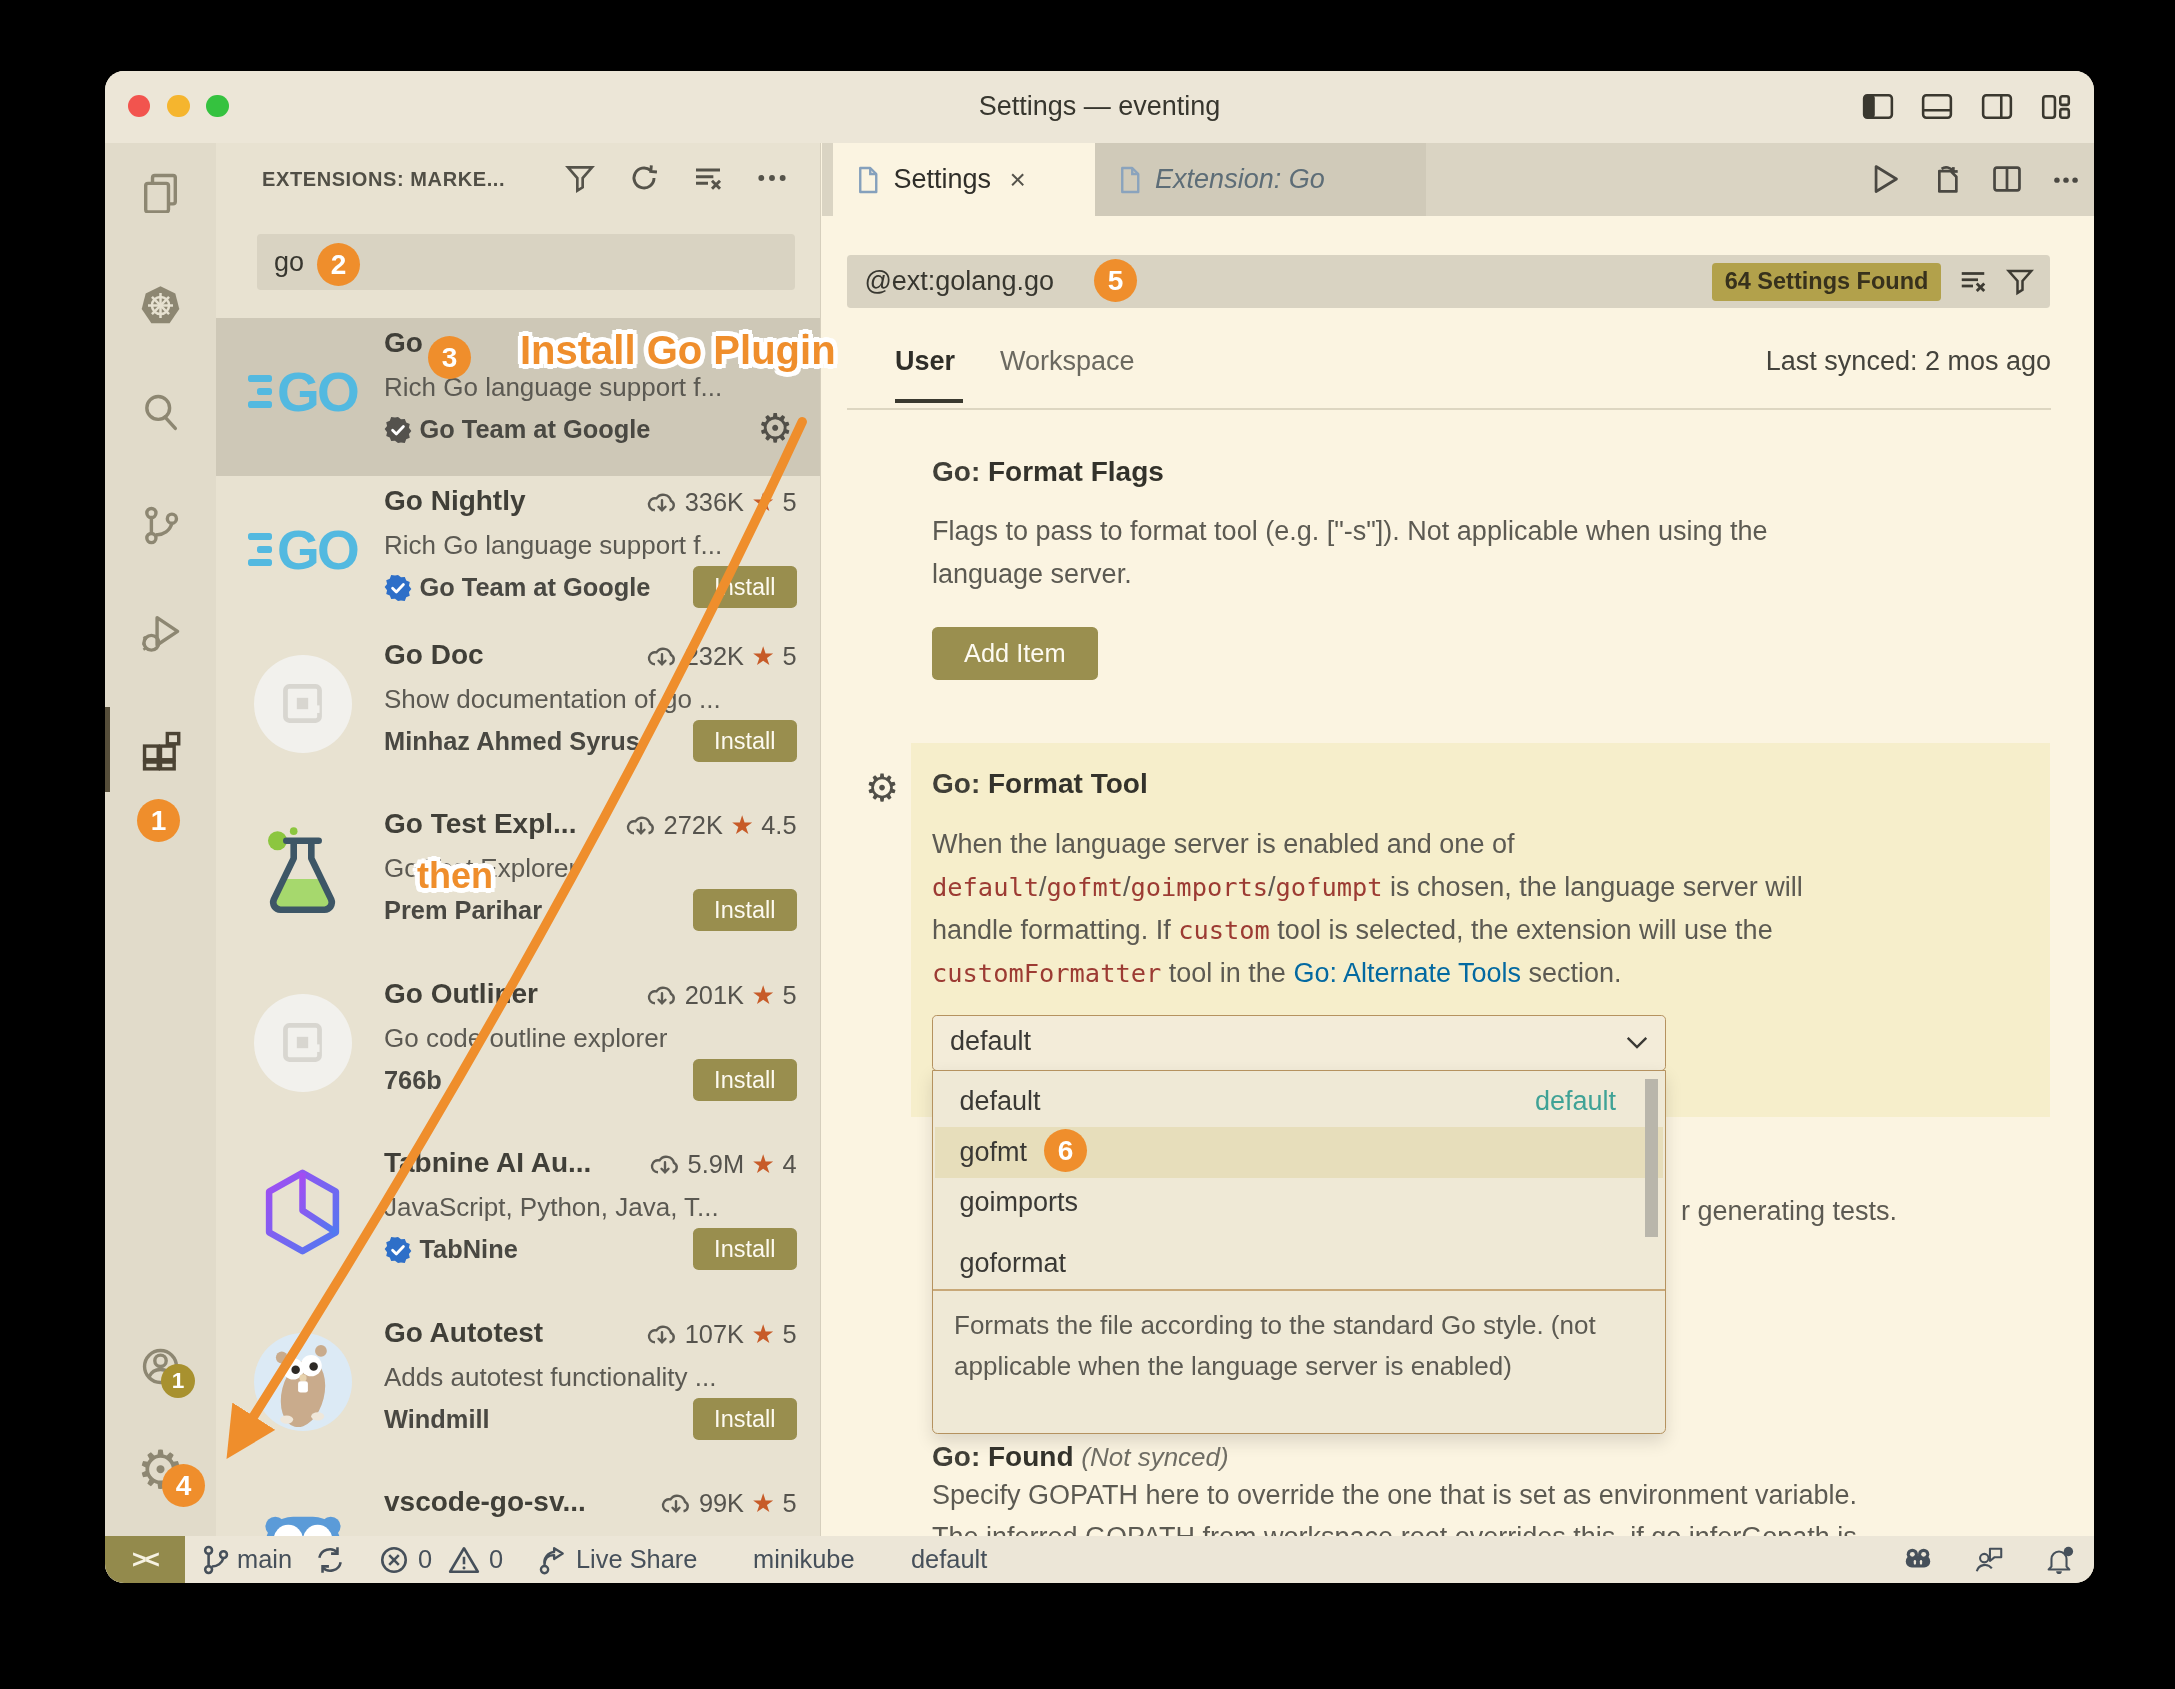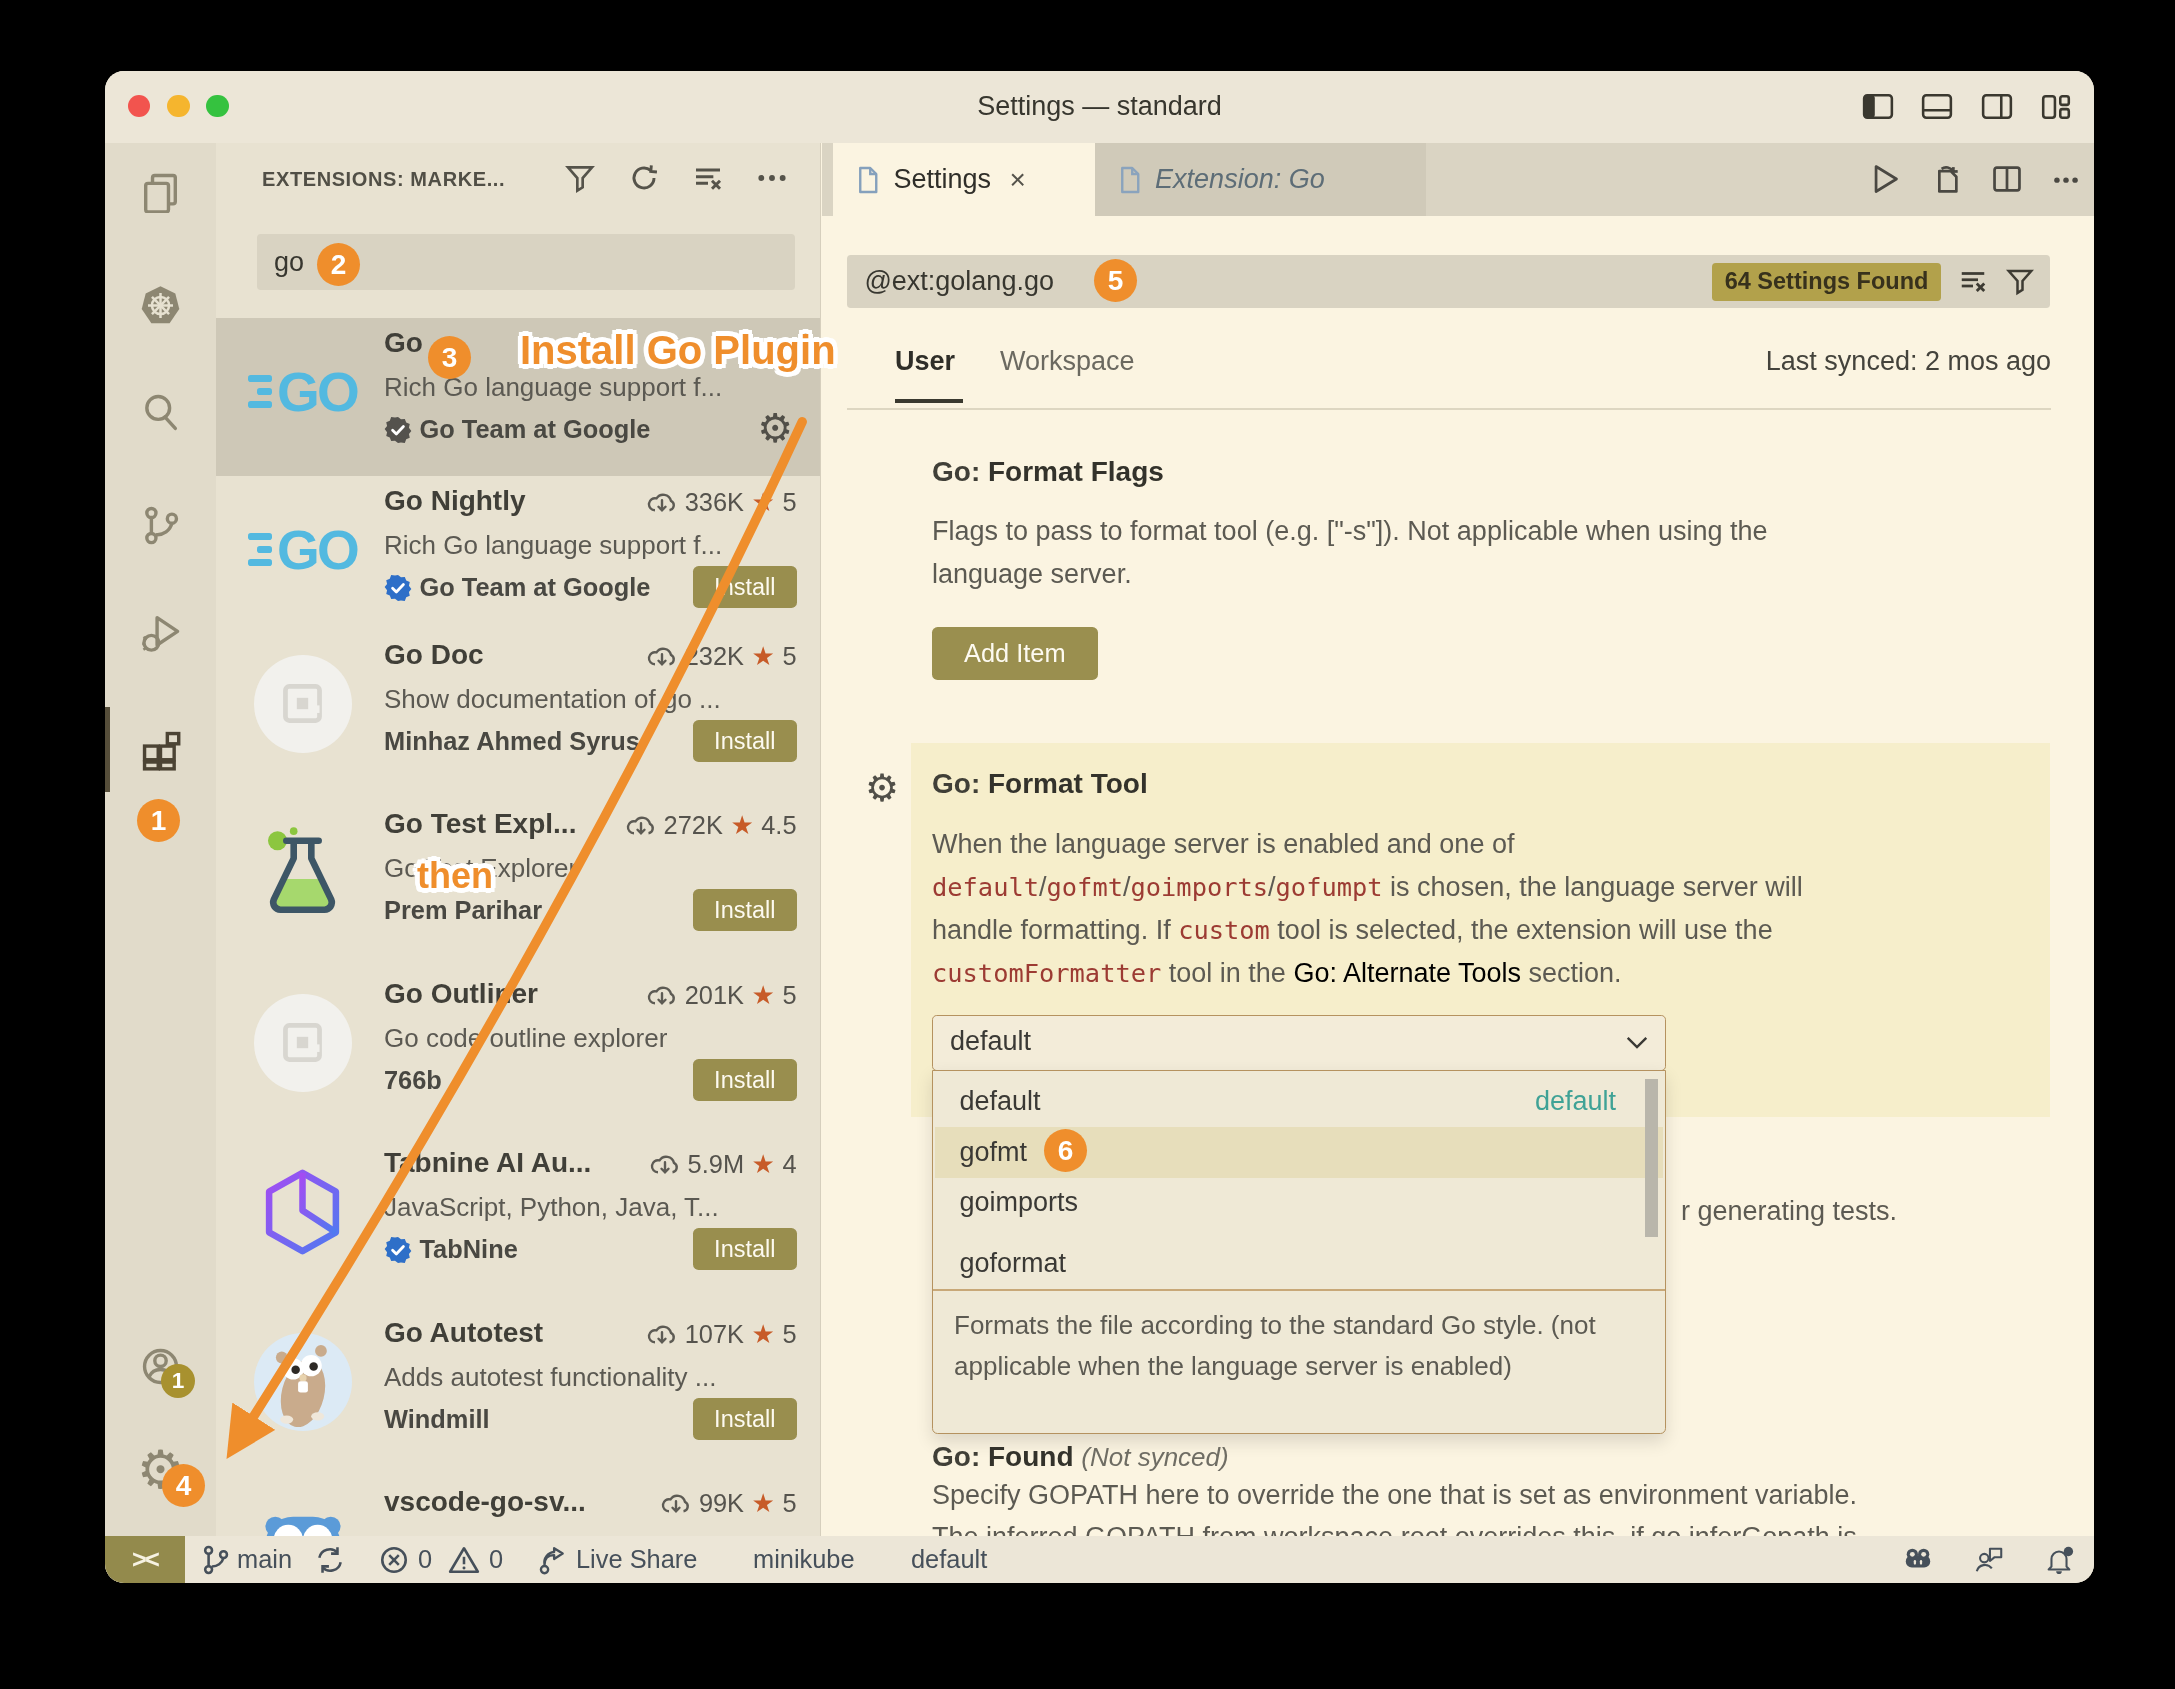--- a/index.html
+++ b/index.html
@@ -58,21 +58,21 @@
   #scope-user{position:absolute;left:73px;top:203px;font-size:27px;font-weight:600;color:#2f2e28;}
   #scope-workspace{position:absolute;left:178px;top:203px;font-size:27px;color:#6b6960;}
   #user-underline{position:absolute;left:73px;top:256px;width:68px;height:3.8px;background:#3a392f;}
   #last-synced{position:absolute;right:43px;top:203px;font-size:27px;color:#44433c;}
   #scope-divider{position:absolute;left:25.4px;right:43px;top:265px;height:1.9px;background:#ddd6c1;}
   .setting-title{font-size:28px;color:#403f37;font-weight:600;}
   .setting-title .lbl{font-weight:700;color:#33322b;text-align:center;}
   .sync-note{font-style:italic;color:#6f6d64;font-weight:400;font-size:26px;}
   .setting-desc{font-size:27px;color:#5c5a52;line-height:43px;}
   .code{font-family:"DejaVu Sans Mono",monospace;color:#9c3b33;font-size:25.4px;}
-  .slink{color:#000000;}
+  .slink{color:#0369a1;}
   #ff-title{position:absolute;left:110px;top:313px;}
   #ff-desc{position:absolute;left:110px;top:367px;width:951px;}
   #add-item-btn{position:absolute;left:110px;top:484px;background:#9a8f4f;color:#fdfaf0;border:none;border-radius:5.6px;font-size:25.4px;font-family:"Liberation Sans",sans-serif;padding:12.2px 32px;}
   #ft-block{position:absolute;left:89px;top:600px;width:1139px;height:374px;background:#f6eecb;}
   #ft-gear{position:absolute;left:43px;top:623px;font-size:38px;color:#514f48;}
   #ft-title{position:absolute;left:110px;top:625px;}
   #ft-desc{position:absolute;left:110px;top:680px;width:951px;}
   #ft-select{position:absolute;left:110px;top:872px;width:734px;height:56px;background:#f3ecd9;border:1.9px solid #b5925f;border-radius:4.7px;}
   #ft-select-value{position:absolute;left:17px;top:10.4px;font-size:27px;color:#3a3935;}
   #ft-select-chevron{position:absolute;right:15px;top:16px;}
@@ -102,21 +102,21 @@
 </style>
 </head>
 <body>
 
 <div id="window">
 
   <div id="titlebar">
     <div class="traffic" id="tl-close"></div>
     <div class="traffic" id="tl-min"></div>
     <div class="traffic" id="tl-zoom"></div>
-    <div id="win-title">Settings — standard</div>
+    <div id="win-title">Settings — eventing</div>
     <svg class="tb-icon" style="left:1757px" viewBox="0 0 30 28">
         <rect x="2" y="3" width="26" height="21" rx="3" fill="none" stroke="#3a382f" stroke-width="2.4"></rect>
         <rect x="2" y="3" width="10" height="21" rx="3" fill="#3a382f"></rect>
       </svg>
     <svg class="tb-icon" style="left:1816px" viewBox="0 0 30 28">
         <rect x="2" y="3" width="26" height="21" rx="3" fill="none" stroke="#3a382f" stroke-width="2.4"></rect>
         <line x1="2" y1="17" x2="28" y2="17" stroke="#3a382f" stroke-width="2.4"></line>
       </svg>
     <svg class="tb-icon" style="left:1876px" viewBox="0 0 30 28">
         <rect x="2" y="3" width="26" height="21" rx="3" fill="none" stroke="#3a382f" stroke-width="2.4"></rect>

